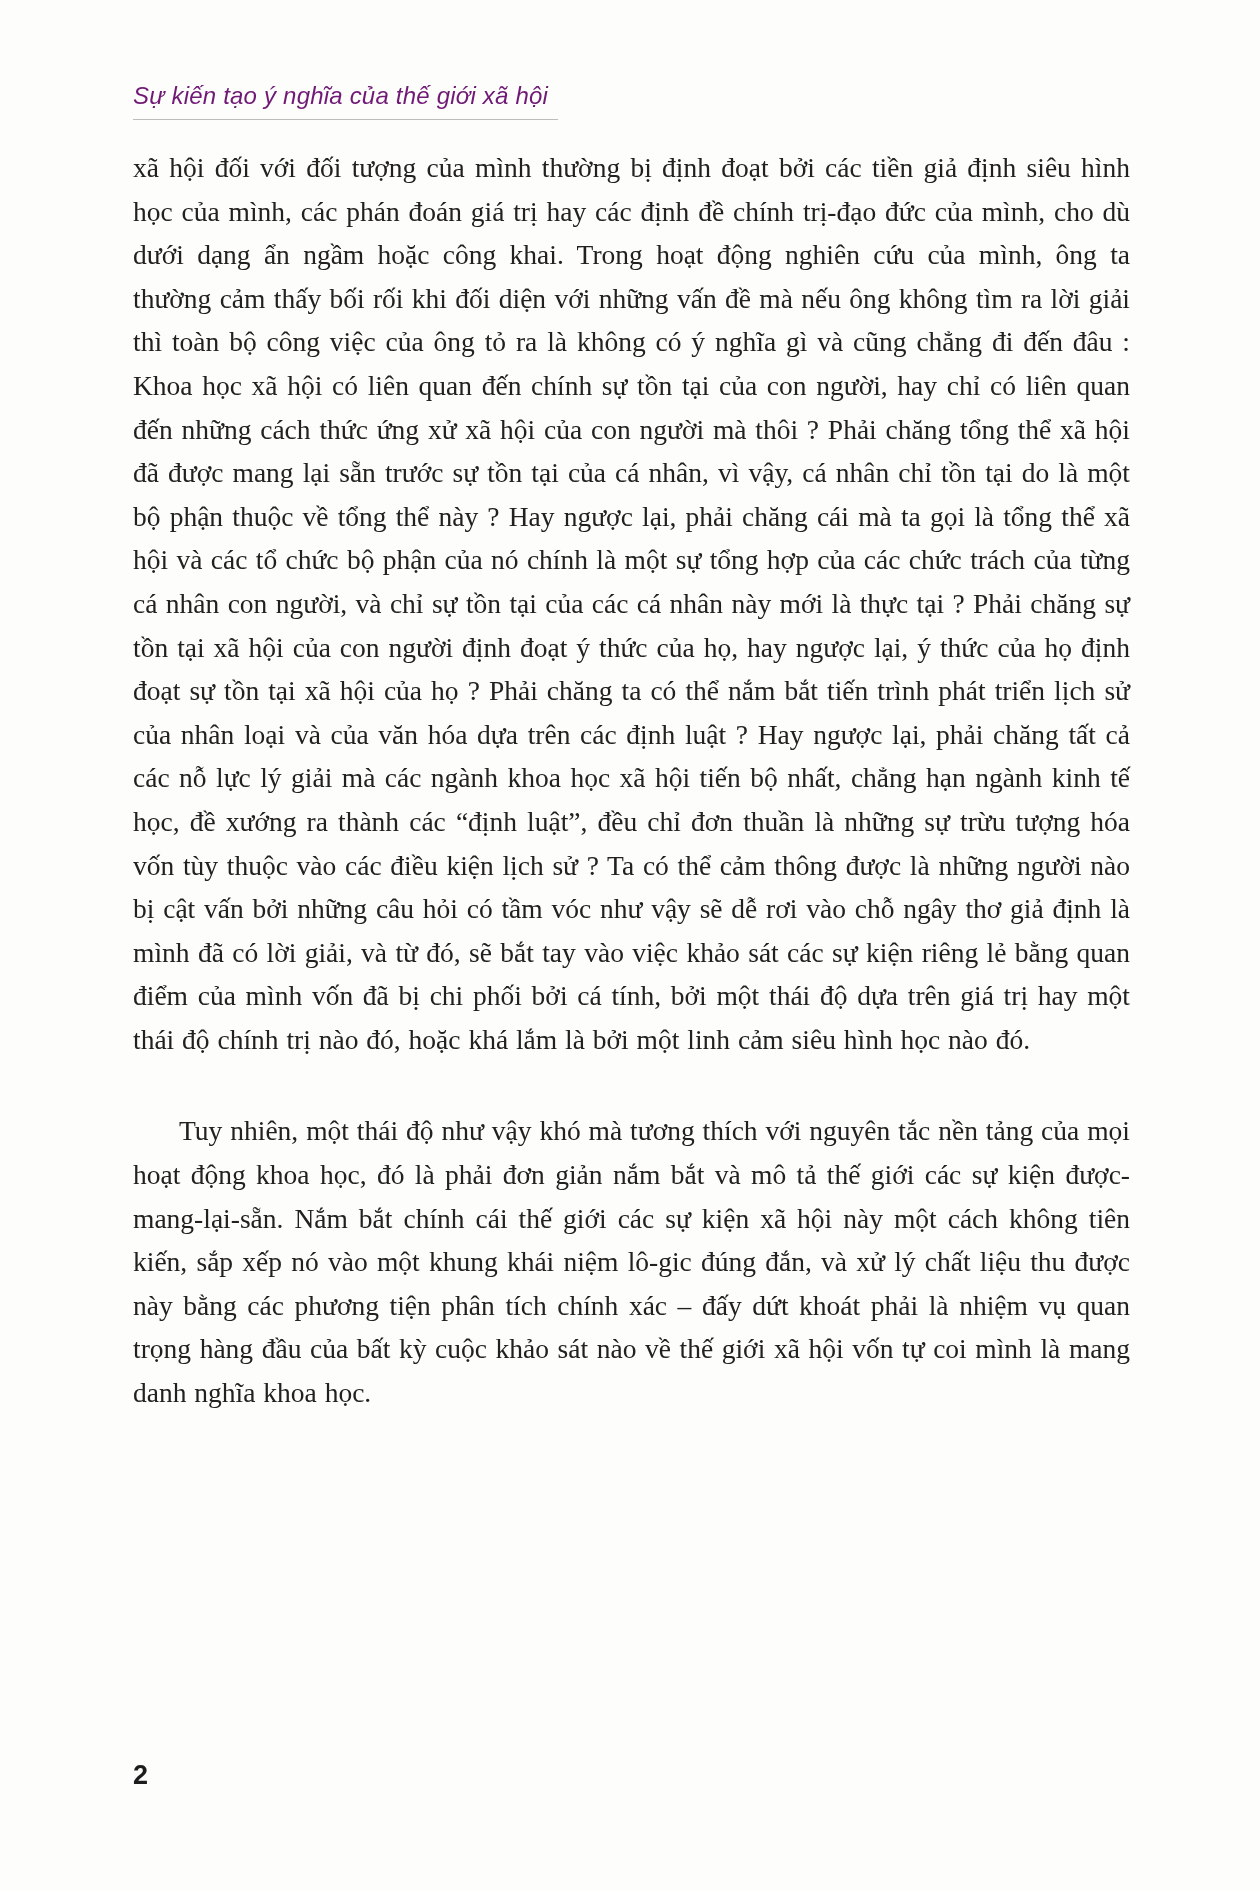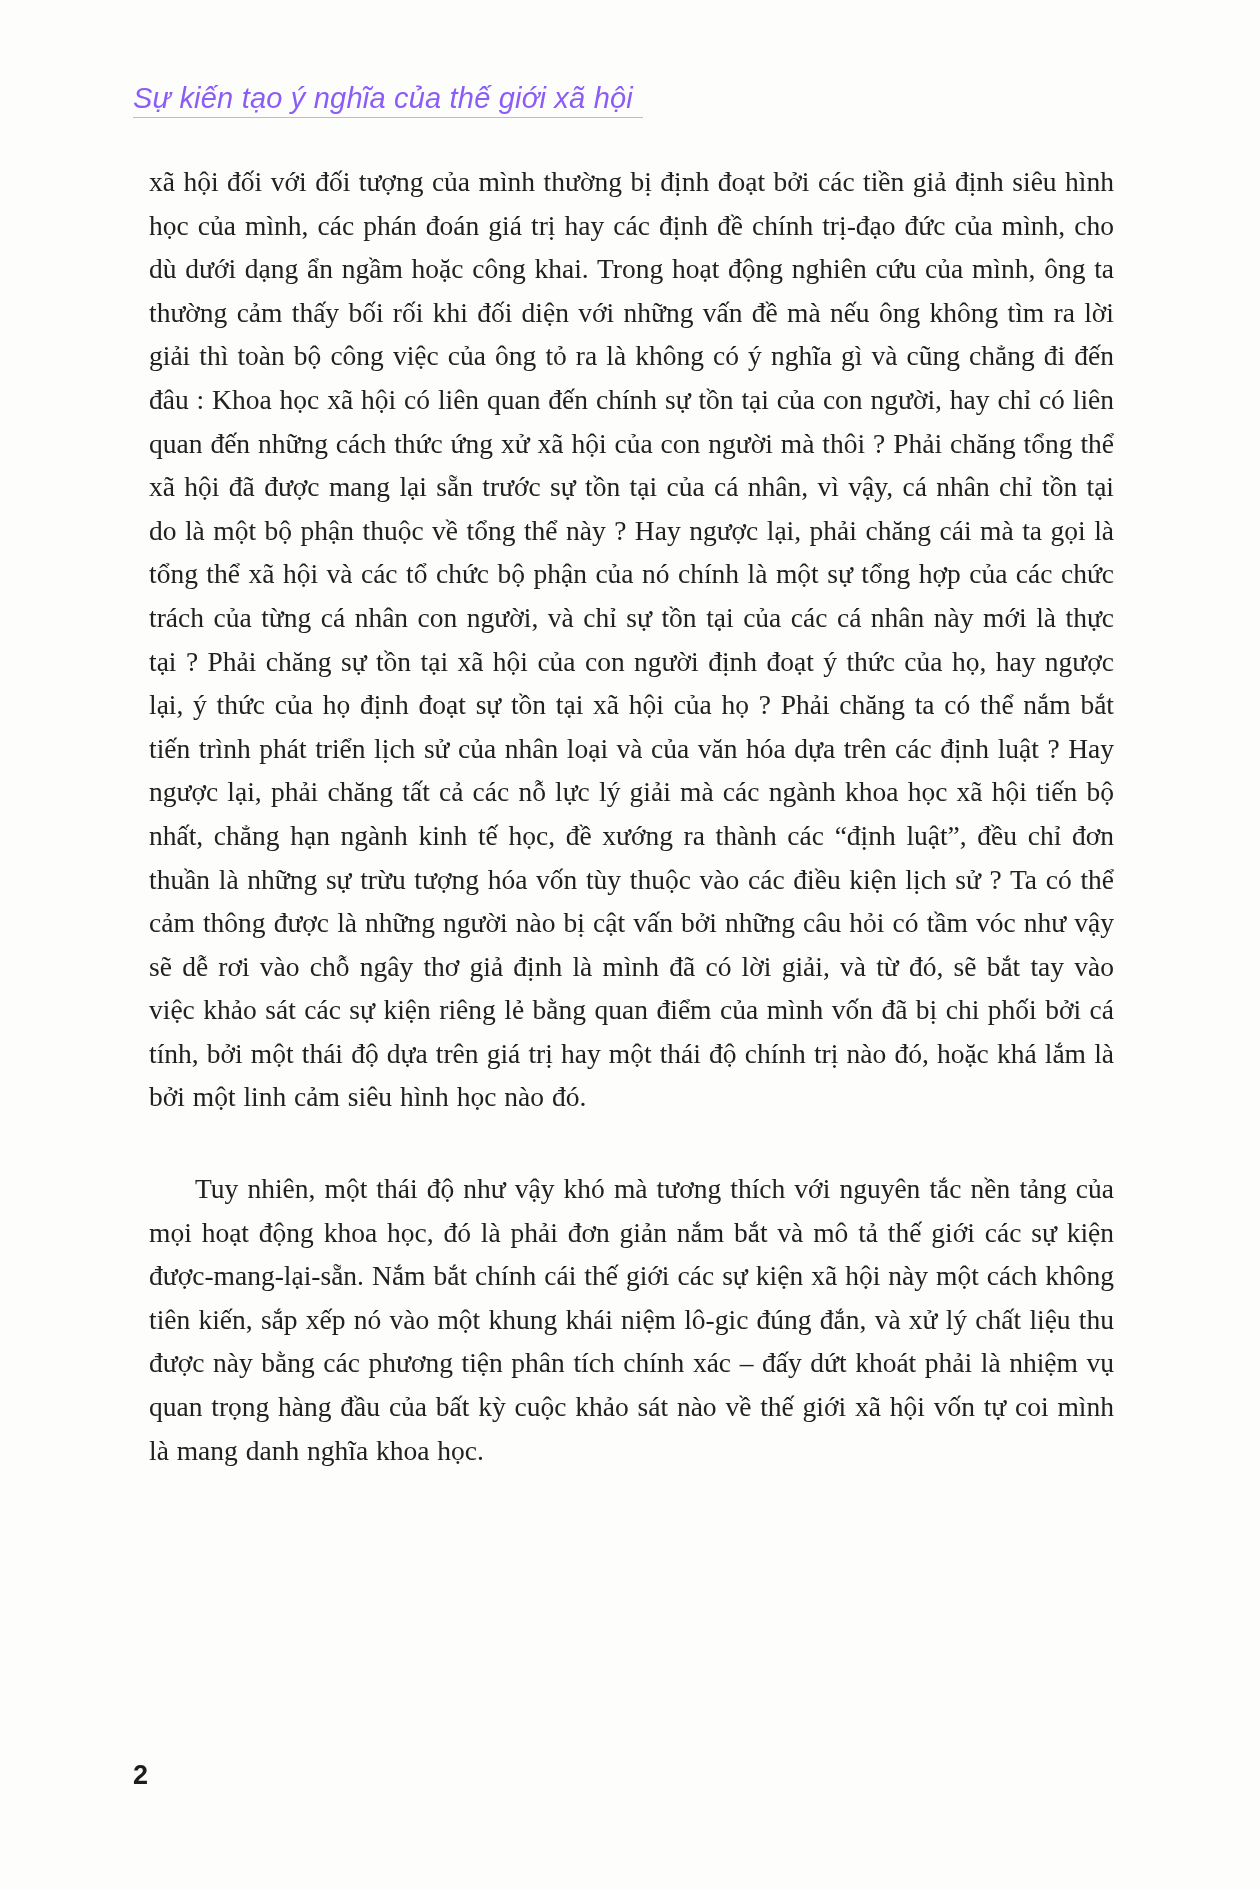--- a/index.html
+++ b/index.html
@@ -19,30 +19,30 @@
   .content {
     position: absolute;
     left: 133px;
     top: 82px;
     width: 997px;
   }
   .running-head {
     display: inline-block;
     font-family: "Liberation Sans", sans-serif;
     font-style: italic;
-    font-size: 29px;
+    font-size: 24px;
     letter-spacing: 0.2px;
-    color: #8b5cf6;
-    padding-bottom: 2px;
+    color: #701a75;
+    padding-bottom: 9px;
     padding-right: 10px;
     border-bottom: 1px solid #bfbdba;
     margin-bottom: 26px;
   }
   .body-text p {
-    margin: 16px;
+    margin: 0;
     text-align: justify;
     font-size: 27.5px;
     line-height: 43.6px;
     color: #222120;
     word-spacing: 1px;
   }
   .body-text p.indented {
     margin-top: 48px;
     text-indent: 46px;
   }

